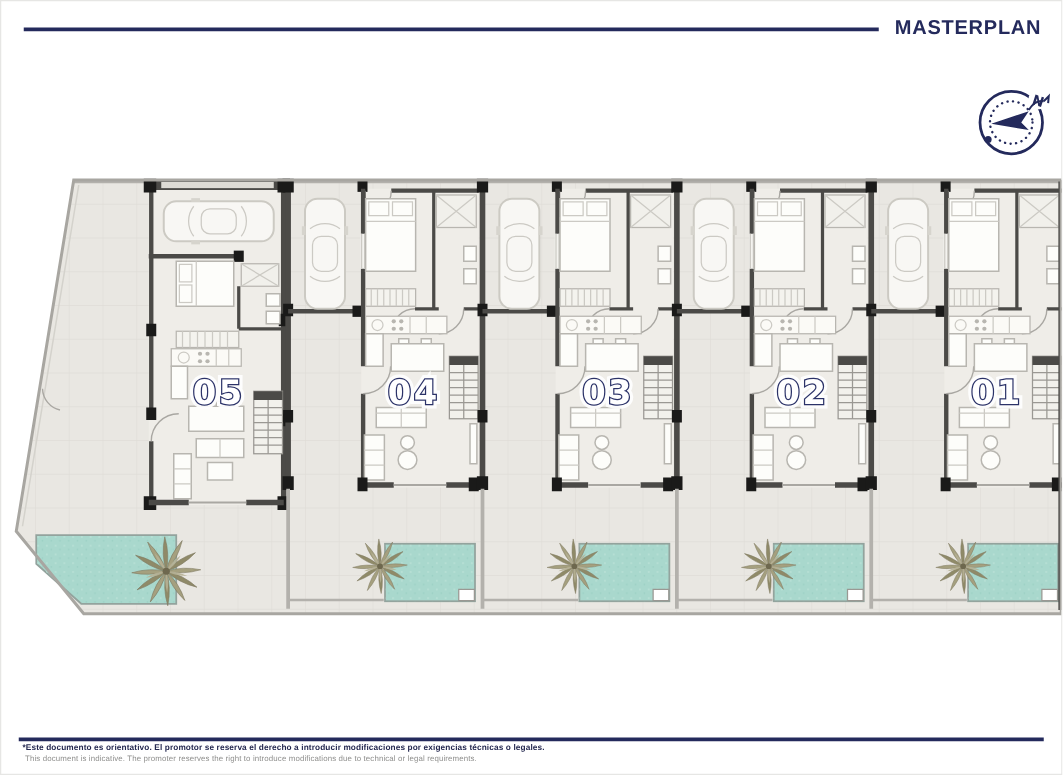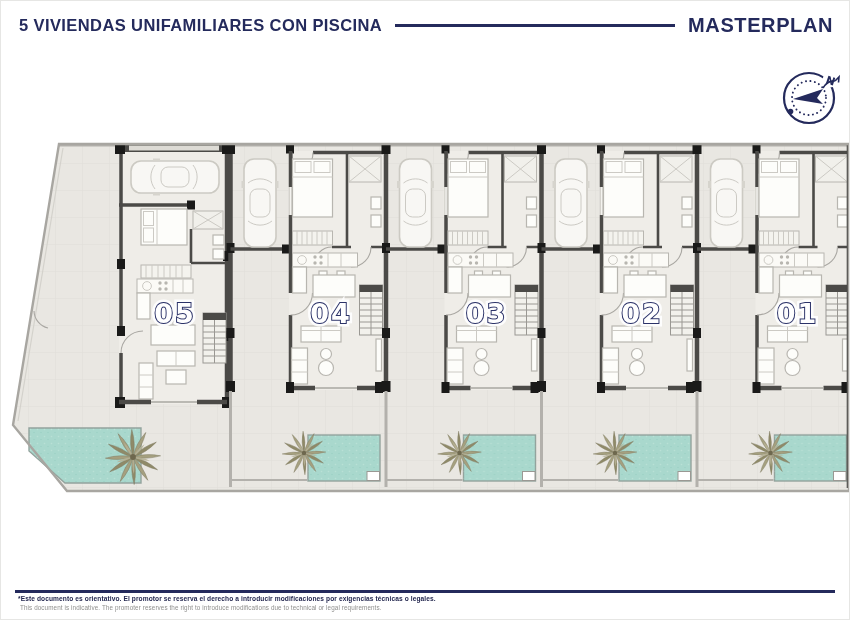--- a/index.html
+++ b/index.html
@@ -2,21 +2,21 @@
 <html><head>
 <meta charset="utf-8">
 <style>
   html,body{margin:0;padding:0;background:#ffffff;}
   .page{position:relative;width:850px;height:620px;background:#fff;overflow:hidden;
         font-family:"Liberation Sans",sans-serif;border:1px solid #e6e6e4;box-sizing:border-box;}
   
   .header{position:absolute;left:18px;right:16px;top:13px;display:flex;align-items:center;gap:13px;}
   .title{color:#242a5c;font-weight:bold;font-size:16.5px;letter-spacing:.4px;white-space:nowrap;}
   .rule{flex:1;height:3px;background:#242a5c;}
-  .planlabel{color:#242a5c;font-weight:bold;font-size:20px;letter-spacing:.6px;white-space:nowrap;}
+  .planlabel{color:#242a5c;font-weight:bold;font-size:16px;letter-spacing:.6px;white-space:nowrap;}
   
   .footrule{position:absolute;left:14px;right:14px;top:589px;height:2.5px;background:#242a5c;}
   .disc-es{position:absolute;left:17px;top:594px;font-size:6.6px;font-weight:bold;color:#23274f;letter-spacing:.1px;}
   .disc-en{position:absolute;left:19px;top:602.5px;font-size:6.3px;color:#8f8f8d;letter-spacing:.1px;}
   
   .plan-svg{position:absolute;left:0;top:0;}
   .wall{stroke:#4b4a47;stroke-width:3.5;fill:none;}
   .wallthick{stroke:#4b4a47;stroke-width:4.5;fill:none;}
   .wallthin{stroke:#4b4a47;stroke-width:2.6;fill:none;}
   .nub{fill:#1a1a19;}
@@ -36,21 +36,20 @@
   .num{fill:#ffffff;stroke:#2b3268;stroke-width:2;paint-order:stroke;}
   .compass-stroke{stroke:#242a5c;fill:none;}
   .compass-n{font-size:11px;font-weight:bold;fill:#242a5c;font-family:"DejaVu Sans","Liberation Sans",sans-serif;}
 </style>
 </head>
 <body>
 
 <div class="page">
 
   <div class="header">
-    <div class="title">5 VIVIENDAS UNIFAMILIARES CON PISCINA</div>
     <div class="rule"></div>
     <div class="planlabel">MASTERPLAN</div>
   </div>
 
   <svg class="plan-svg" width="850" height="620" viewBox="0 0 850 620" style="pointer-events:none">
     <g transform="translate(780,67)">
       <circle class="compass-stroke" cx="28" cy="30" r="25" stroke-width="2.2"></circle>
       <circle cx="49" cy="12" r="7.5" fill="#ffffff"></circle>
       <circle class="compass-stroke" cx="28" cy="30" r="17" stroke-width="1.9" stroke-dasharray="0.1 4.4" stroke-linecap="round"></circle>
       <path d="M12,31 L42,21 L36,30 L42,36 Z" fill="#242a5c"></path>

